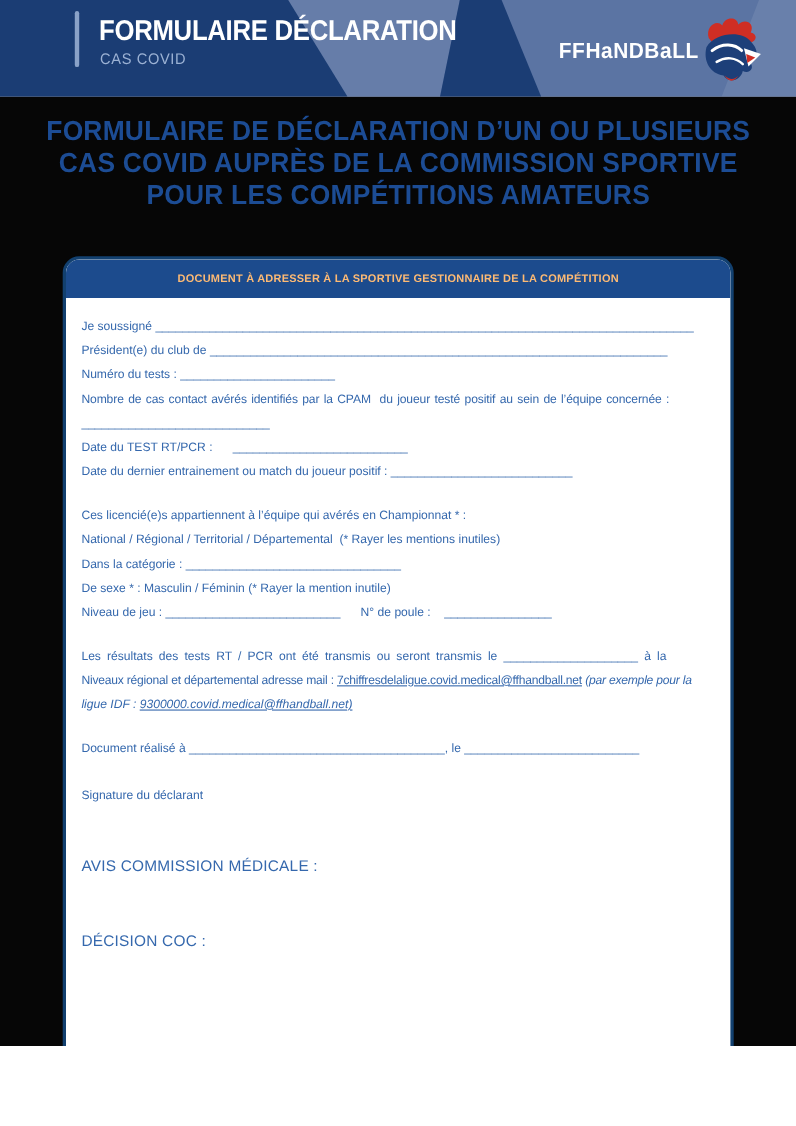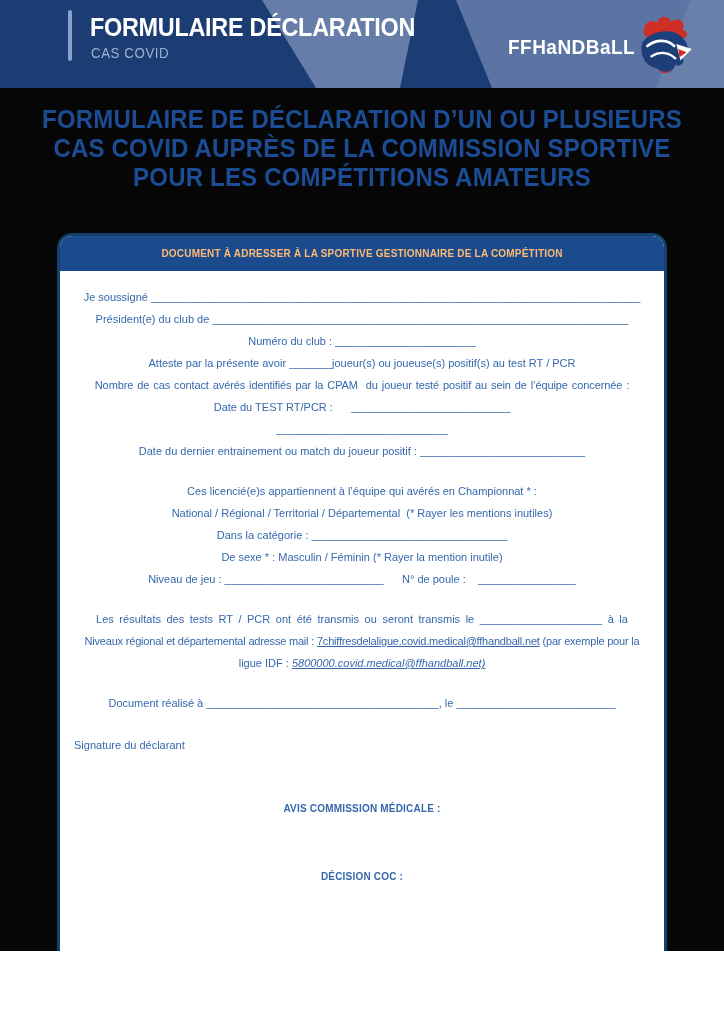--- a/index.html
+++ b/index.html
@@ -24,29 +24,29 @@
   .black-bg{position:absolute;top:88px;left:0;width:724px;height:884px;background:#060606;}
   .main-title{position:absolute;top:105px;left:0;width:724px;text-align:center;color:#1c4c94;
               font-weight:bold;font-size:25px;line-height:29px;letter-spacing:0.2px;
               transform:scaleX(0.96);transform-origin:center top;}
   
   .form-box{position:absolute;left:57px;top:233px;width:610px;height:735px;box-sizing:border-box;
             background:#fff;border:3px solid #12406f;border-radius:15px;overflow:hidden;}
   .box-header{height:35px;background:#1c4b8d;border-radius:11px 11px 0 0;color:#fdba74;text-align:center;
               font-weight:bold;font-size:10px;line-height:35px;letter-spacing:0.2px;}
   .box-body{padding:15px 14px 0 14px;color:#3568ad;font-size:11px;}
-  .fline{white-space:pre;line-height:22px;text-align:center;}
+  .fline{white-space:pre;line-height:22px;}
   .sp18{margin-top:18px;} .sp20{margin-top:20px;} .sp42{margin-top:42px;} .sp46{margin-top:46px;}
   .right{text-align:left;padding-right:40px;}
-  .bold{font-weight:bold;font-size:10px;letter-spacing:0.2px;}
+  .bold{font-weight:normal;font-size:14px;letter-spacing:0.2px;}
   .spread{word-spacing:1px;letter-spacing:-0.1px;}
   .spread2{word-spacing:2.5px;}
   .fit{letter-spacing:-0.2px;}
   .link{text-decoration:underline;cursor:pointer;margin-top:21px;}
-  .it{}
+  .it{font-style:italic;}
   .itlink{font-style:italic;text-decoration:underline;cursor:pointer;}
 </style>
 </head>
 <body>
 
 <div class="page">
 
   <div class="header">
     <div class="band band-dark-left"></div>
     <div class="band band-light-mid"></div>
@@ -73,34 +73,33 @@
     <div>FORMULAIRE DE DÉCLARATION D’UN OU PLUSIEURS</div>
     <div>CAS COVID AUPRÈS DE LA COMMISSION SPORTIVE</div>
     <div>POUR LES COMPÉTITIONS AMATEURS</div>
   </div>
 
   <div class="form-box">
     <div class="box-header">DOCUMENT À ADRESSER À LA SPORTIVE GESTIONNAIRE DE LA COMPÉTITION</div>
     <div class="box-body">
         <div class="fline"><span>Je soussigné </span><span class="blank">________________________________________________________________________________</span></div>
         <div class="fline"><span>Président(e) du club de </span><span class="blank">____________________________________________________________________</span></div>
-        <div class="fline"><span>Numéro du club : </span><span class="blank">_______________________</span></div>
-        <div class="fline"><span>Atteste par la présente avoir </span><span class="blank">_______</span><span>joueur(s) ou joueuse(s) positif(s) au test RT / PCR</span></div>
+        <div class="fline"><span>Numéro du tests : </span><span class="blank">_______________________</span></div>
         <div class="fline spread"><span>Nombre de cas contact avérés identifiés par la CPAM  du joueur testé positif au sein de l’équipe concernée :</span></div>
+        <div class="fline"><span class="blank">____________________________</span></div>
         <div class="fline"><span>Date du TEST RT/PCR :      </span><span class="blank">__________________________</span></div>
-        <div class="fline"><span class="blank">____________________________</span></div>
         <div class="fline"><span>Date du dernier entrainement ou match du joueur positif : </span><span class="blank">___________________________</span></div>
         <div class="fline sp18"><span>Ces licencié(e)s appartiennent à l’équipe qui avérés en Championnat * :</span></div>
         <div class="fline"><span>National / Régional / Territorial / Départemental  (* Rayer les mentions inutiles)</span></div>
         <div class="fline"><span>Dans la catégorie : </span><span class="blank">________________________________</span></div>
         <div class="fline"><span>De sexe * : Masculin / Féminin (* Rayer la mention inutile)</span></div>
         <div class="fline"><span>Niveau de jeu : </span><span class="blank">__________________________</span><span>      N° de poule :    </span><span class="blank">________________</span></div>
         <div class="fline sp18 spread2"><span>Les résultats des tests RT / PCR ont été transmis ou seront transmis le </span><span class="blank">____________________</span><span> à la</span></div>
         <div class="fline fit"><span>Niveaux régional et départemental adresse mail : </span><span class="link">7chiffresdelaligue.covid.medical@ffhandball.net</span><span> </span><span class="it">(par exemple pour la</span></div>
-        <div class="fline"><span class="it">ligue IDF : </span><span class="itlink">5800000.covid.medical@ffhandball.net)</span></div>
+        <div class="fline"><span class="it">ligue IDF : </span><span class="itlink">9300000.covid.medical@ffhandball.net)</span></div>
         <div class="fline sp18"><span>Document réalisé à </span><span class="blank">______________________________________</span><span>, le </span><span class="blank">__________________________</span></div>
         <div class="fline sp20 right"><span>Signature du déclarant</span></div>
         <div class="fline sp42 bold"><span>AVIS COMMISSION MÉDICALE :</span></div>
         <div class="fline sp46 bold"><span>DÉCISION COC :</span></div>
       </div>
   </div>
 
 </div>
 
 </body></html>

